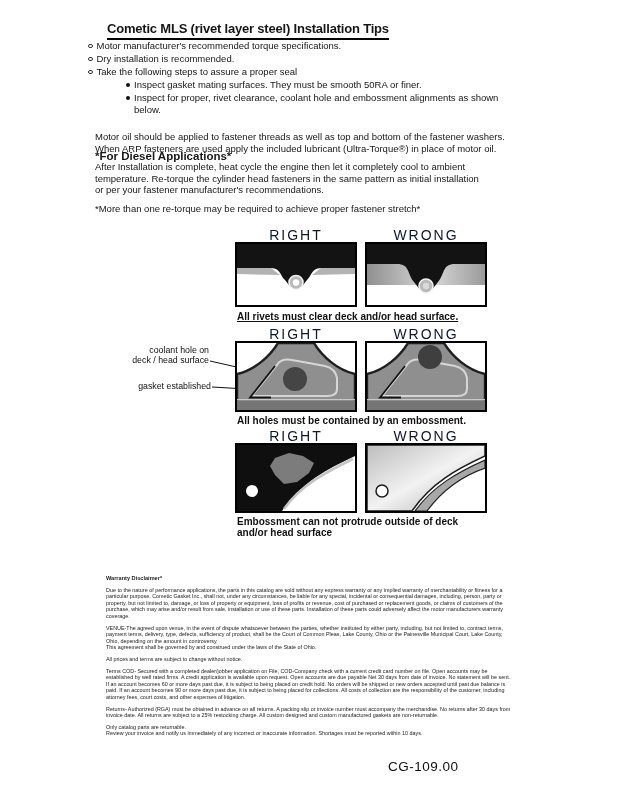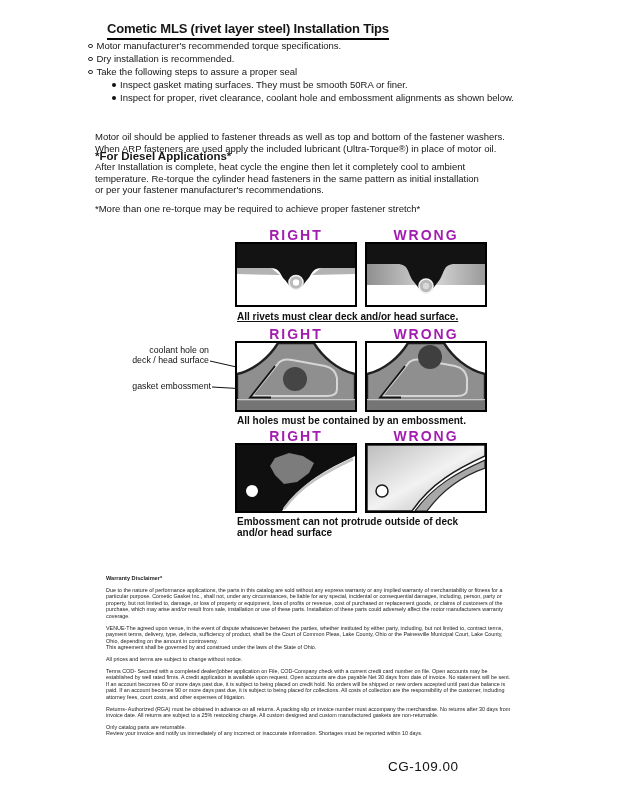--- a/index.html
+++ b/index.html
@@ -8,27 +8,27 @@
     position:relative; width:618px; height:800px; margin:0 auto;
     background:#ffffff; color:#161616; overflow:hidden;
   }
   .abs { position:absolute; }
   .page-title {
     left:107px; top:21px; font-size:13px; font-weight:bold; letter-spacing:-0.2px;
     border-bottom:2px solid #000; padding-bottom:2px; display:inline-block;
   }
   .tips { left:88px; top:40px; width:430px; }
   .tip-row { display:flex; align-items:flex-start; height:13px; font-size:9.5px; line-height:12px; }
-  .tip-row.sub { margin-left:24px; }
+  .tip-row.sub { margin-left:38px; }
   .ring { width:4.5px; height:4.5px; border:1.1px solid #333; border-radius:50%; margin:3.5px 4px 0 0; flex:none; }
   .dot  { width:4px;   height:4px;   background:#111; border-radius:50%; margin:4px 4px 0 0; flex:none; }
   .section-heading { left:95px; top:116px; font-size:11.5px; font-weight:bold;margin-top:34px; }
   .para { left:95px; font-size:9.5px; line-height:11.6px; white-space:pre-line; }
   .p1 { top:131px; } .p2 { top:161px; } .p3 { top:203px; }
-  .col-label { width:122px; text-align:center; font-size:14px; letter-spacing:2px; color:#a21caf;font-weight:bold; }
+  .col-label { width:122px; text-align:center; font-size:14px; letter-spacing:2px; color:#0f172a; }
   .lab-left  { left:235px; } .lab-right { left:365px; }
   .r1-lab { top:227px; } .r2-lab { top:326px; } .r3-lab { top:428px; }
   .dbox { width:122px; border:2px solid #000; background:#fff; }
   .dbox svg { display:block; }
   .b-left { left:235px; } .b-right { left:365px; }
   .r1-box { top:242px; height:65px; } .r2-box { top:341px; height:71px; } .r3-box { top:443px; height:70px; }
   .caption { left:237px; font-size:10px; font-weight:bold; white-space:pre-line; line-height:11px; color:#111; }
   .cap1 { top:311px;text-decoration:underline; } .cap2 { top:415px; } .cap3 { top:516px; }
   .callout { text-align:right; font-size:8.8px; line-height:10px; white-space:pre-line; color:#111; }
   .co-coolant { left:118px; top:345px; width:91px; }
@@ -106,21 +106,21 @@
       <circle cx="59" cy="42" r="3.2" fill="#d9d9d9"></circle>
     </svg>
   </div>
   <div class="abs caption cap1">All rivets must clear deck and/or head surface.</div>
 
   <div class="abs col-label lab-left r2-lab">RIGHT</div>
   <div class="abs col-label lab-right r2-lab">WRONG</div>
 
   <div class="abs callout co-coolant">coolant hole on
 deck / head surface</div>
-  <div class="abs callout co-emboss">gasket embossment</div>
+  <div class="abs callout co-emboss">gasket established</div>
   <svg class="abs leader-svg" width="190" height="60" viewBox="0 0 190 60">
     <line x1="92" y1="21" x2="176" y2="40" stroke="#111" stroke-width="1"></line>
     <line x1="94" y1="47" x2="146" y2="50" stroke="#111" stroke-width="1"></line>
   </svg>
 
   <div class="abs dbox b-left r2-box">
     <svg width="118" height="67" viewBox="0 0 118 67">
       <rect x="0" y="0" width="118" height="67" fill="#ffffff"></rect>
       <path d="M0,31 C18,27 33,13 41,0 L77,0 C85,13 100,27 118,31 V67 H0 Z" fill="#8f8f8f" stroke="#1f1f1f" stroke-width="2.4"></path>
       <rect x="0" y="56" width="118" height="1.4" fill="#c9c9c9"></rect>

